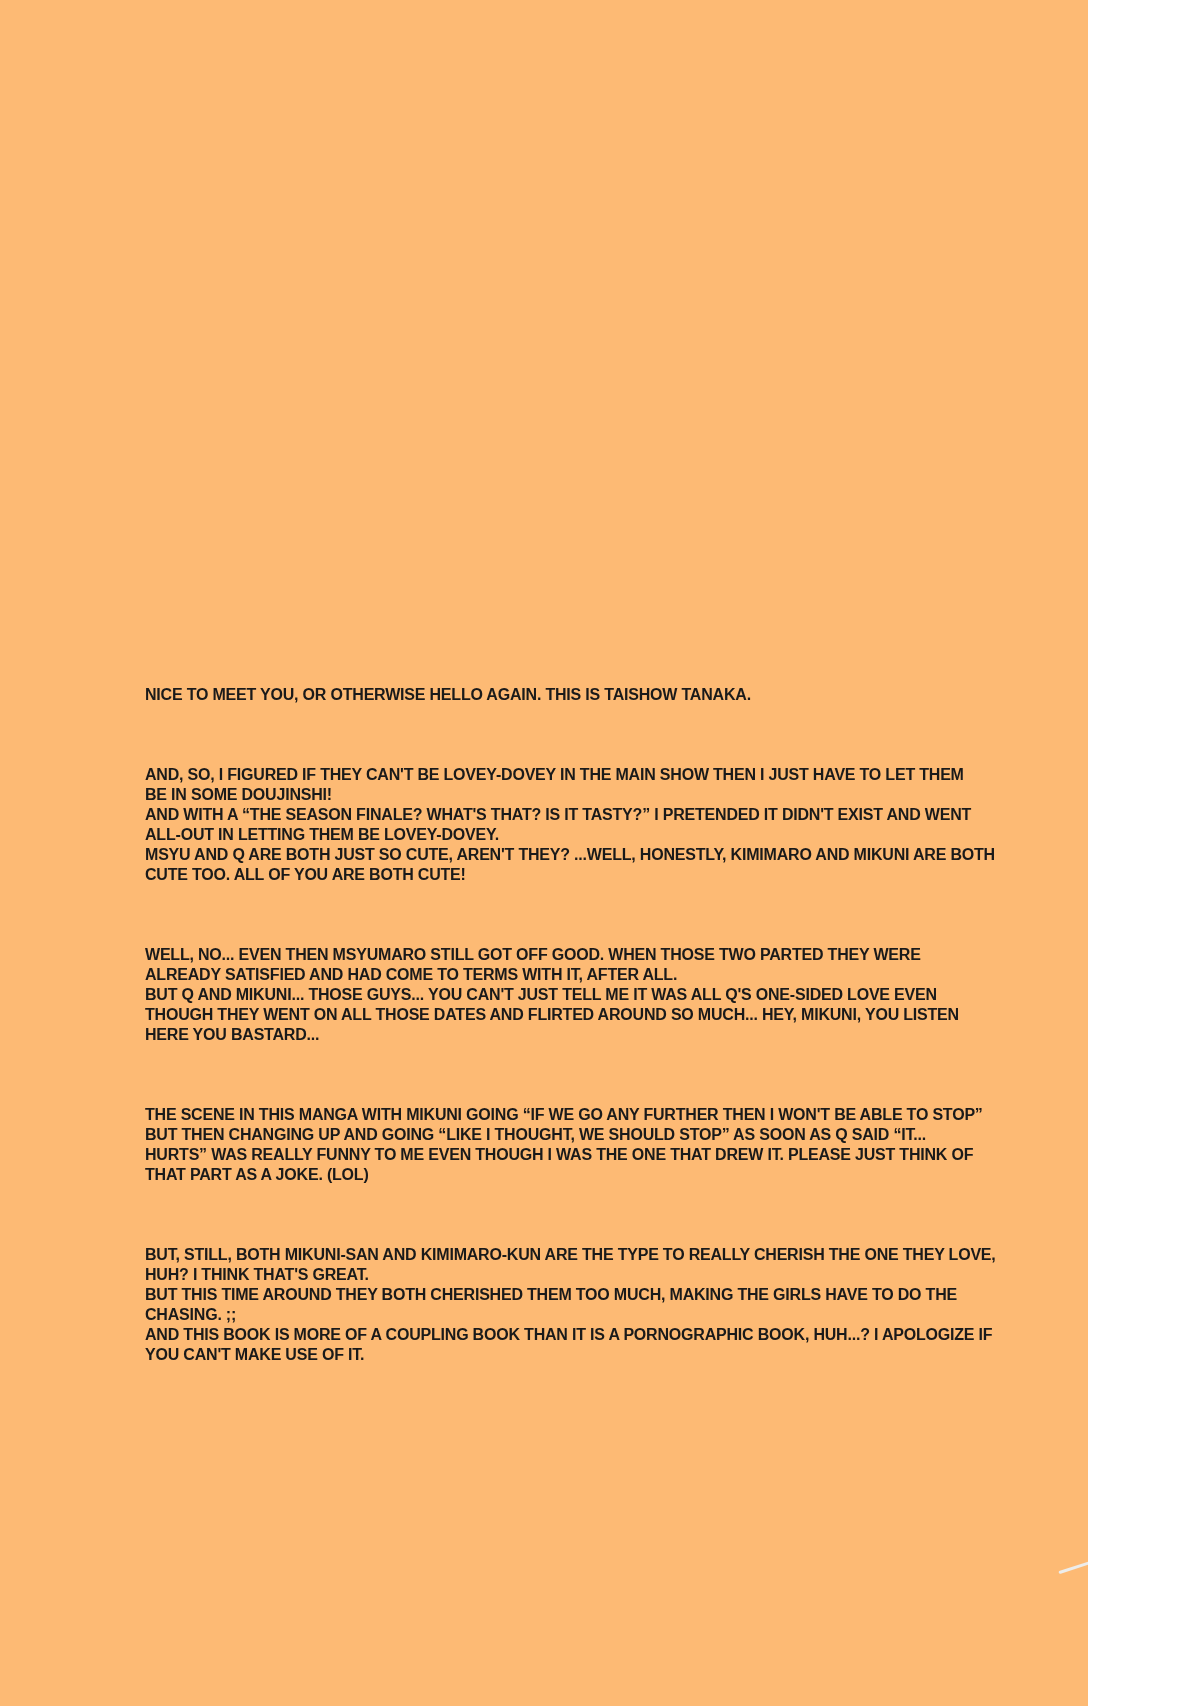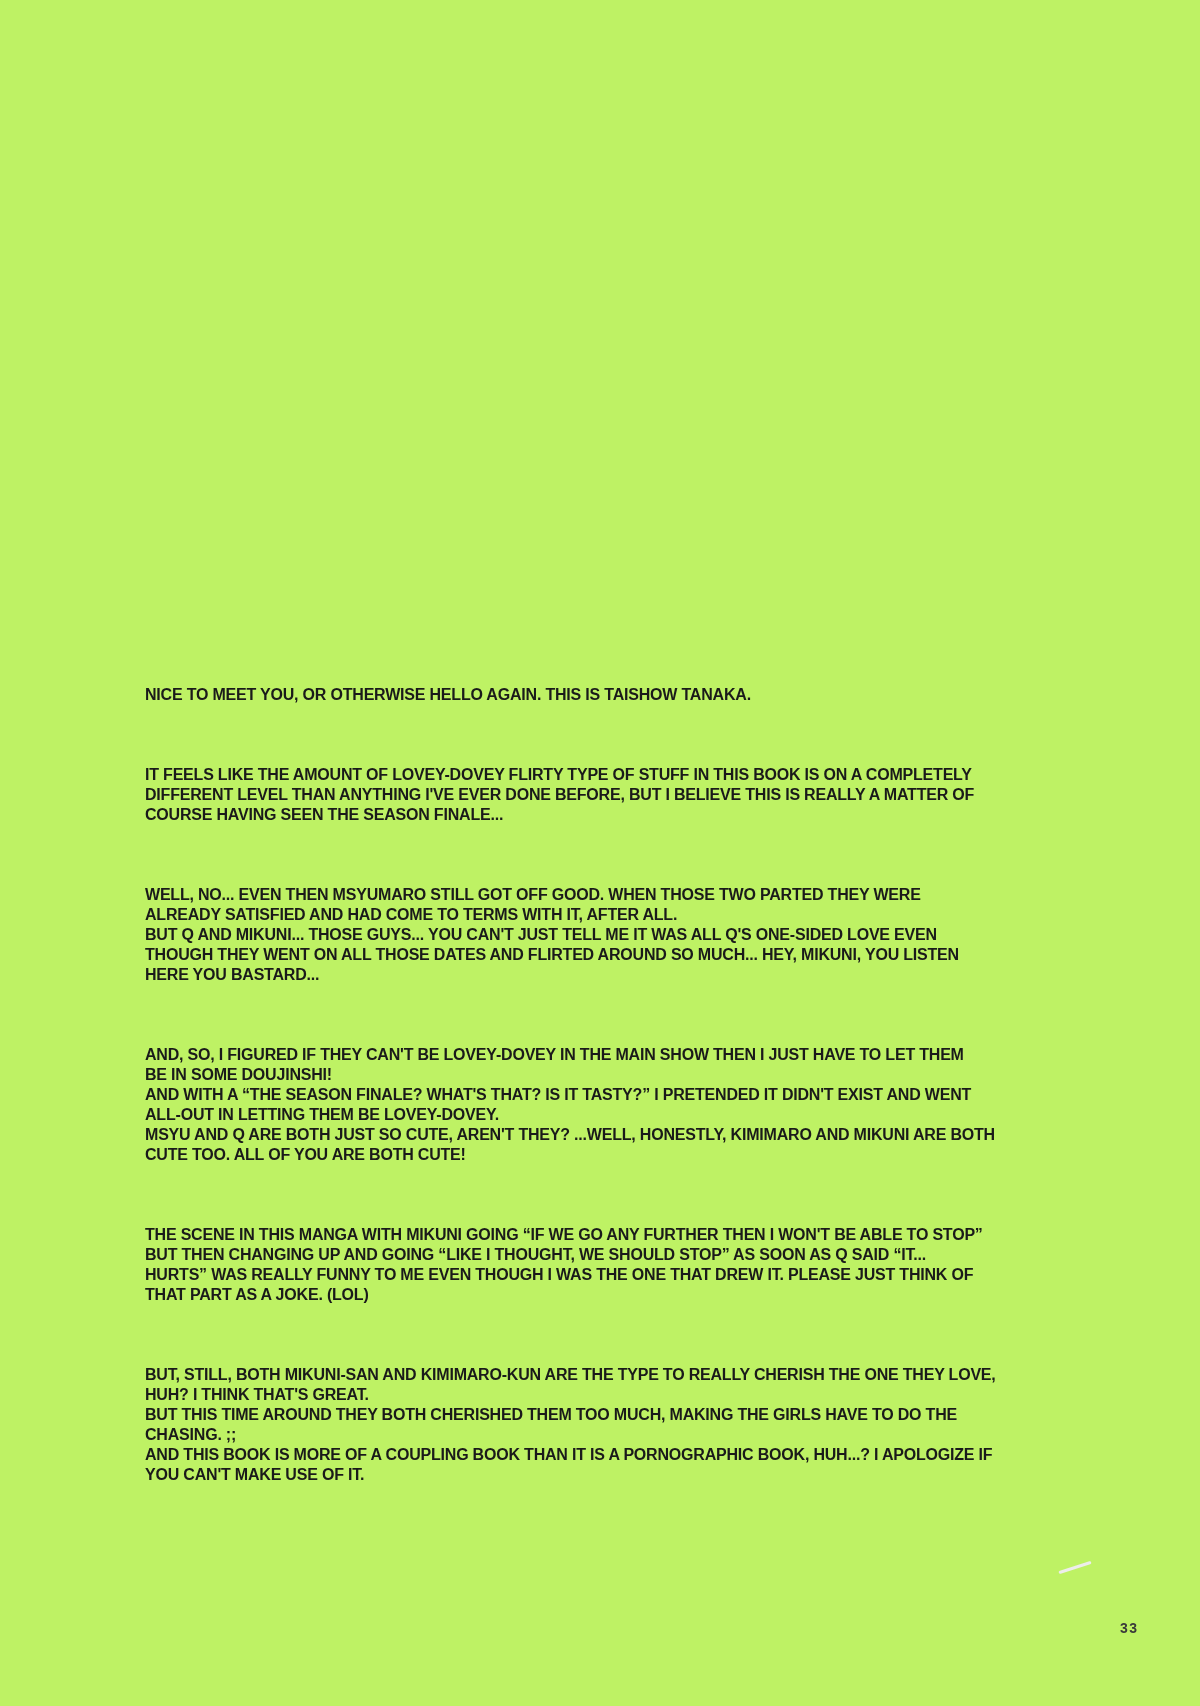--- a/index.html
+++ b/index.html
@@ -2,23 +2,23 @@
 <html><head>
 <meta charset="utf-8">
 <style>
   html, body {
     margin: 0;
     padding: 0;
     background: #ffffff;
   }
   .page {
     position: relative;
-    width: 1200px;
+    width: 1088px;
     height: 1706px;
-    background: #bef264;
+    background: #fdba74;
     overflow: hidden;
     font-family: "Liberation Sans", sans-serif;
   }
   .afterword {
     position: absolute;
     left: 145px;
     top: 645px;
     width: 970px;
     font-weight: bold;
     font-size: 16px;
@@ -51,34 +51,31 @@
     transform: rotate(-18deg);
   }
 </style>
 </head>
 <body>
 
 <div class="page">
 
   <div class="afterword">
     <p>NICE TO MEET YOU, OR OTHERWISE HELLO AGAIN. THIS IS TAISHOW TANAKA.</p>
-    <p>IT FEELS LIKE THE AMOUNT OF LOVEY-DOVEY FLIRTY TYPE OF STUFF IN THIS BOOK IS ON A COMPLETELY
-DIFFERENT LEVEL THAN ANYTHING I'VE EVER DONE BEFORE, BUT I BELIEVE THIS IS REALLY A MATTER OF
-COURSE HAVING SEEN THE SEASON FINALE...</p>
-    <p>WELL, NO... EVEN THEN MSYUMARO STILL GOT OFF GOOD. WHEN THOSE TWO PARTED THEY WERE
-ALREADY SATISFIED AND HAD COME TO TERMS WITH IT, AFTER ALL.
-BUT Q AND MIKUNI... THOSE GUYS... YOU CAN'T JUST TELL ME IT WAS ALL Q'S ONE-SIDED LOVE EVEN
-THOUGH THEY WENT ON ALL THOSE DATES AND FLIRTED AROUND SO MUCH... HEY, MIKUNI, YOU LISTEN
-HERE YOU BASTARD...</p>
     <p>AND, SO, I FIGURED IF THEY CAN'T BE LOVEY-DOVEY IN THE MAIN SHOW THEN I JUST HAVE TO LET THEM
 BE IN SOME DOUJINSHI!
 AND WITH A “THE SEASON FINALE? WHAT'S THAT? IS IT TASTY?” I PRETENDED IT DIDN'T EXIST AND WENT
 ALL-OUT IN LETTING THEM BE LOVEY-DOVEY.
 MSYU AND Q ARE BOTH JUST SO CUTE, AREN'T THEY? ...WELL, HONESTLY, KIMIMARO AND MIKUNI ARE BOTH
 CUTE TOO. ALL OF YOU ARE BOTH CUTE!</p>
+    <p>WELL, NO... EVEN THEN MSYUMARO STILL GOT OFF GOOD. WHEN THOSE TWO PARTED THEY WERE
+ALREADY SATISFIED AND HAD COME TO TERMS WITH IT, AFTER ALL.
+BUT Q AND MIKUNI... THOSE GUYS... YOU CAN'T JUST TELL ME IT WAS ALL Q'S ONE-SIDED LOVE EVEN
+THOUGH THEY WENT ON ALL THOSE DATES AND FLIRTED AROUND SO MUCH... HEY, MIKUNI, YOU LISTEN
+HERE YOU BASTARD...</p>
     <p>THE SCENE IN THIS MANGA WITH MIKUNI GOING “IF WE GO ANY FURTHER THEN I WON'T BE ABLE TO STOP”
 BUT THEN CHANGING UP AND GOING “LIKE I THOUGHT, WE SHOULD STOP” AS SOON AS Q SAID “IT...
 HURTS” WAS REALLY FUNNY TO ME EVEN THOUGH I WAS THE ONE THAT DREW IT. PLEASE JUST THINK OF
 THAT PART AS A JOKE. (LOL)</p>
     <p>BUT, STILL, BOTH MIKUNI-SAN AND KIMIMARO-KUN ARE THE TYPE TO REALLY CHERISH THE ONE THEY LOVE,
 HUH? I THINK THAT'S GREAT.
 BUT THIS TIME AROUND THEY BOTH CHERISHED THEM TOO MUCH, MAKING THE GIRLS HAVE TO DO THE
 CHASING. ;;
 AND THIS BOOK IS MORE OF A COUPLING BOOK THAN IT IS A PORNOGRAPHIC BOOK, HUH...? I APOLOGIZE IF
 YOU CAN'T MAKE USE OF IT.</p>

